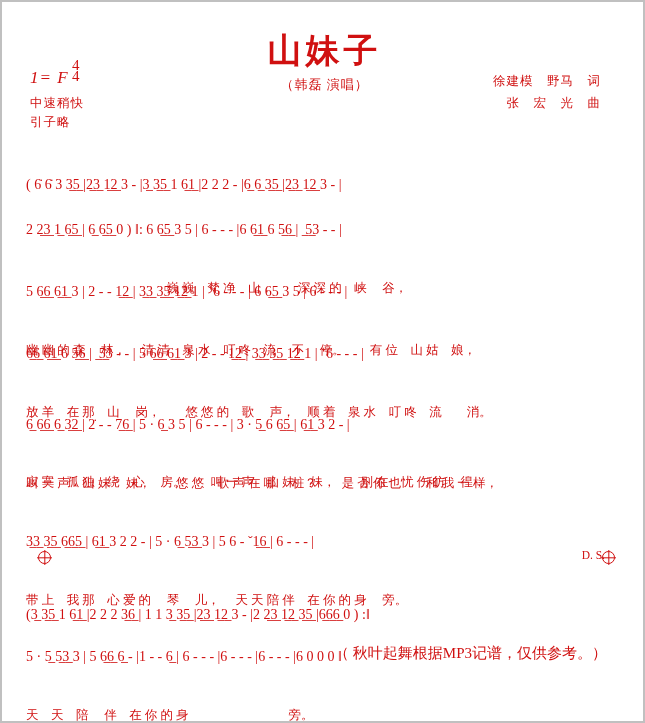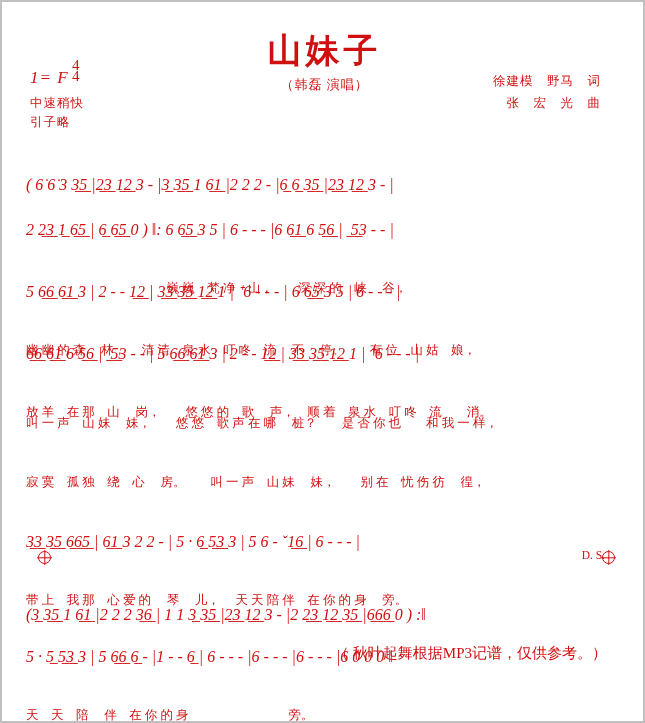--- a/index.html
+++ b/index.html
@@ -98,24 +98,23 @@
     position: absolute;
     left: 24px;
     width: 600px;
     font-size: 17px;
     color: #d01010;
     white-space: pre;
     font-family: "Liberation Serif", serif;
     letter-spacing: 0px;
   }
   .notes {
-    font-size: 16px;
+    font-size: 14px;
     line-height: 20px;
     white-space: pre;
-    font-style: italic;
   }
   .lyrics {
     font-size: 12.5px;
     line-height: 16px;
     white-space: pre;
     letter-spacing: 0px;
   }
   .credit {
     position: absolute;
     right: 36px;
@@ -196,20 +195,21 @@
     <div class="notes">5 6̲6̲ 6̲1̲ 3 | 2 - - 1̲2̲ | 3̲3̲ 3̲5̲ 1̲2̲ 1 | ⁺6 - - - | 6 6̲5̲ 3 5 | 6 - - - |</div>
     <div class="lyrics">幽 幽 的 森　 林，　 清 清　泉 水　叮 咚　流　 不　 停。　　有 位　山 姑　娘，</div>
   </div>
 
   <div class="line" style="top:302px;">
     <div class="notes">6̲6̲ 6̲1̲ 6 5̲6̲ |  ̲5̲3 - - | 5 6̲6̲ 6̲1̲ 3 | 2 - - 1̲2̲ | 3̲3̲ 3̲5̲ 1̲2̲ 1 | ⁺6 - - - |</div>
     <div class="lyrics">放 羊　在 那　山　 岗，　　悠 悠 的　歌　 声，　顺 着　泉 水　叮 咚　流　　消。</div>
   </div>
 
   <div class="line" style="top:373px;">
+    <div class="notes">6̲ 6̲6̲ 6̲ 3̲2̲ | 2̇ - - 7̲6̲ | 5 · 6̲ 3 5 | 6 - - - | 3 · 5̲ 6 6̲5̲ | 6̲1̲ 3 2 - |</div>
     <div class="lyrics">叫 一 声　山 妹　 妹，　　悠 悠　歌 声 在 哪　 桩？　　是 否 你 也　　和 我 一 样，</div>
   </div>
 
   <div class="line" style="top:432px;">
     <div class="lyrics">寂 寞　孤 独　绕　心　 房。　　叫 一 声　山 妹　 妹，　　别 在　忧 伤 彷　 徨，</div>
   </div>
 
   <div class="line" style="top:490px;">
     <div class="notes">3̲3̲ 3̲5̲ 6̲6̲5̲ | 6̲1̲ 3 2 2 - | 5 · 6̲ 5̲3̲ 3 | 5 6 - ˇ1̲6̲ | 6 - - - |</div>
     <div class="lyrics">带 上　我 那　心 爱 的　 琴　 儿，　 天 天 陪 伴　在 你 的 身　 旁。</div>

